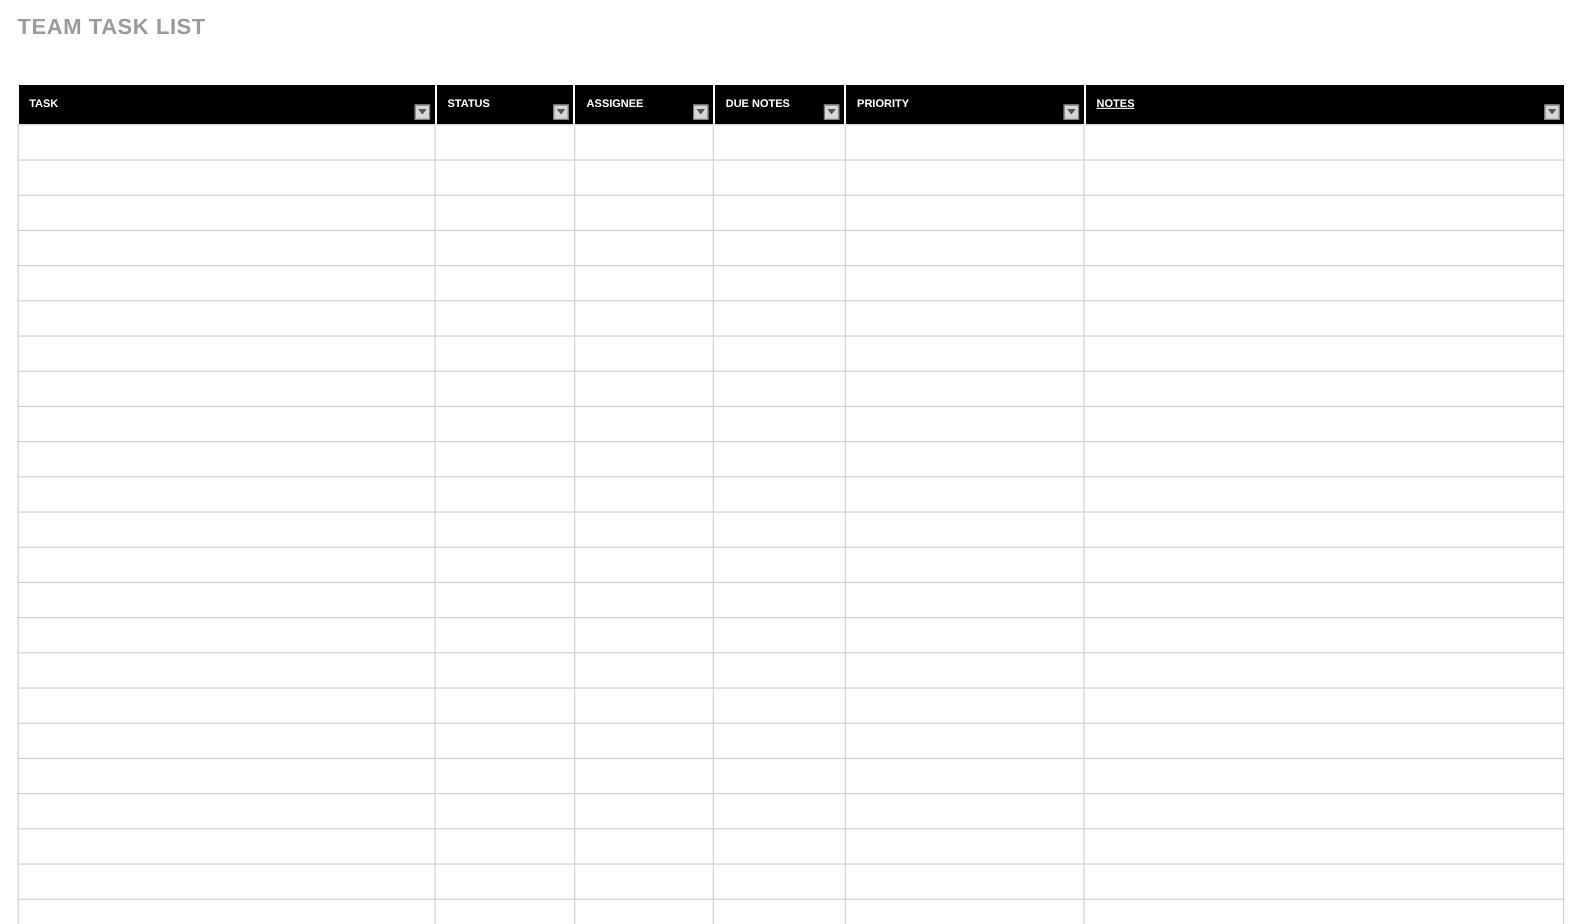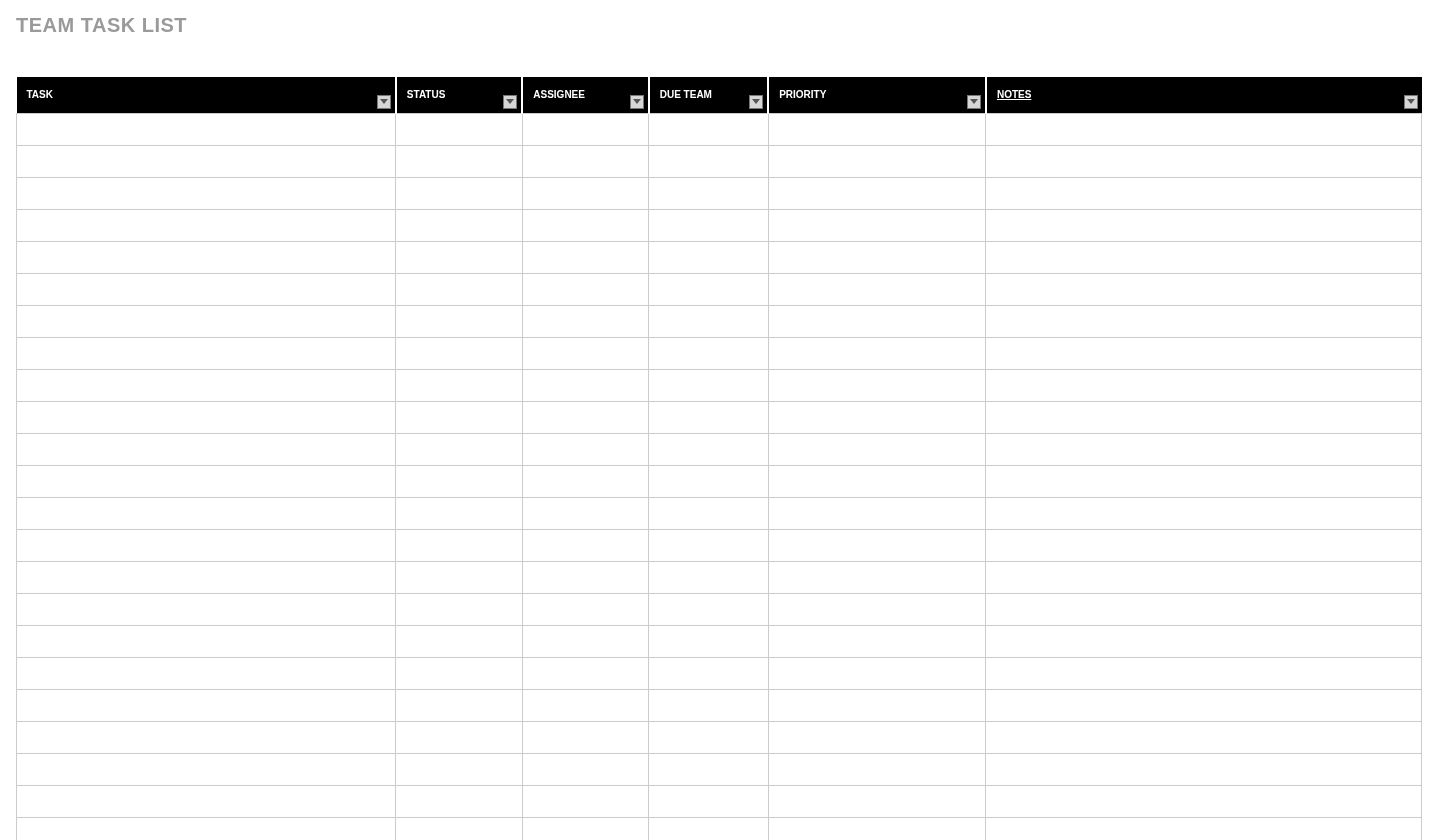--- a/index.html
+++ b/index.html
@@ -106,21 +106,21 @@
       </th>
       <th>
         <span>ASSIGNEE</span>
         <span class="filter-btn">
           <svg viewBox="0 0 8 5">
               <path d="M0 0 L8 0 L4 5 Z" fill="#555"></path>
             </svg>
         </span>
       </th>
       <th>
-        <span>DUE TEAM</span>
+        <span>DUE NOTES</span>
         <span class="filter-btn">
           <svg viewBox="0 0 8 5">
               <path d="M0 0 L8 0 L4 5 Z" fill="#555"></path>
             </svg>
         </span>
       </th>
       <th>
         <span>PRIORITY</span>
         <span class="filter-btn">
           <svg viewBox="0 0 8 5">

